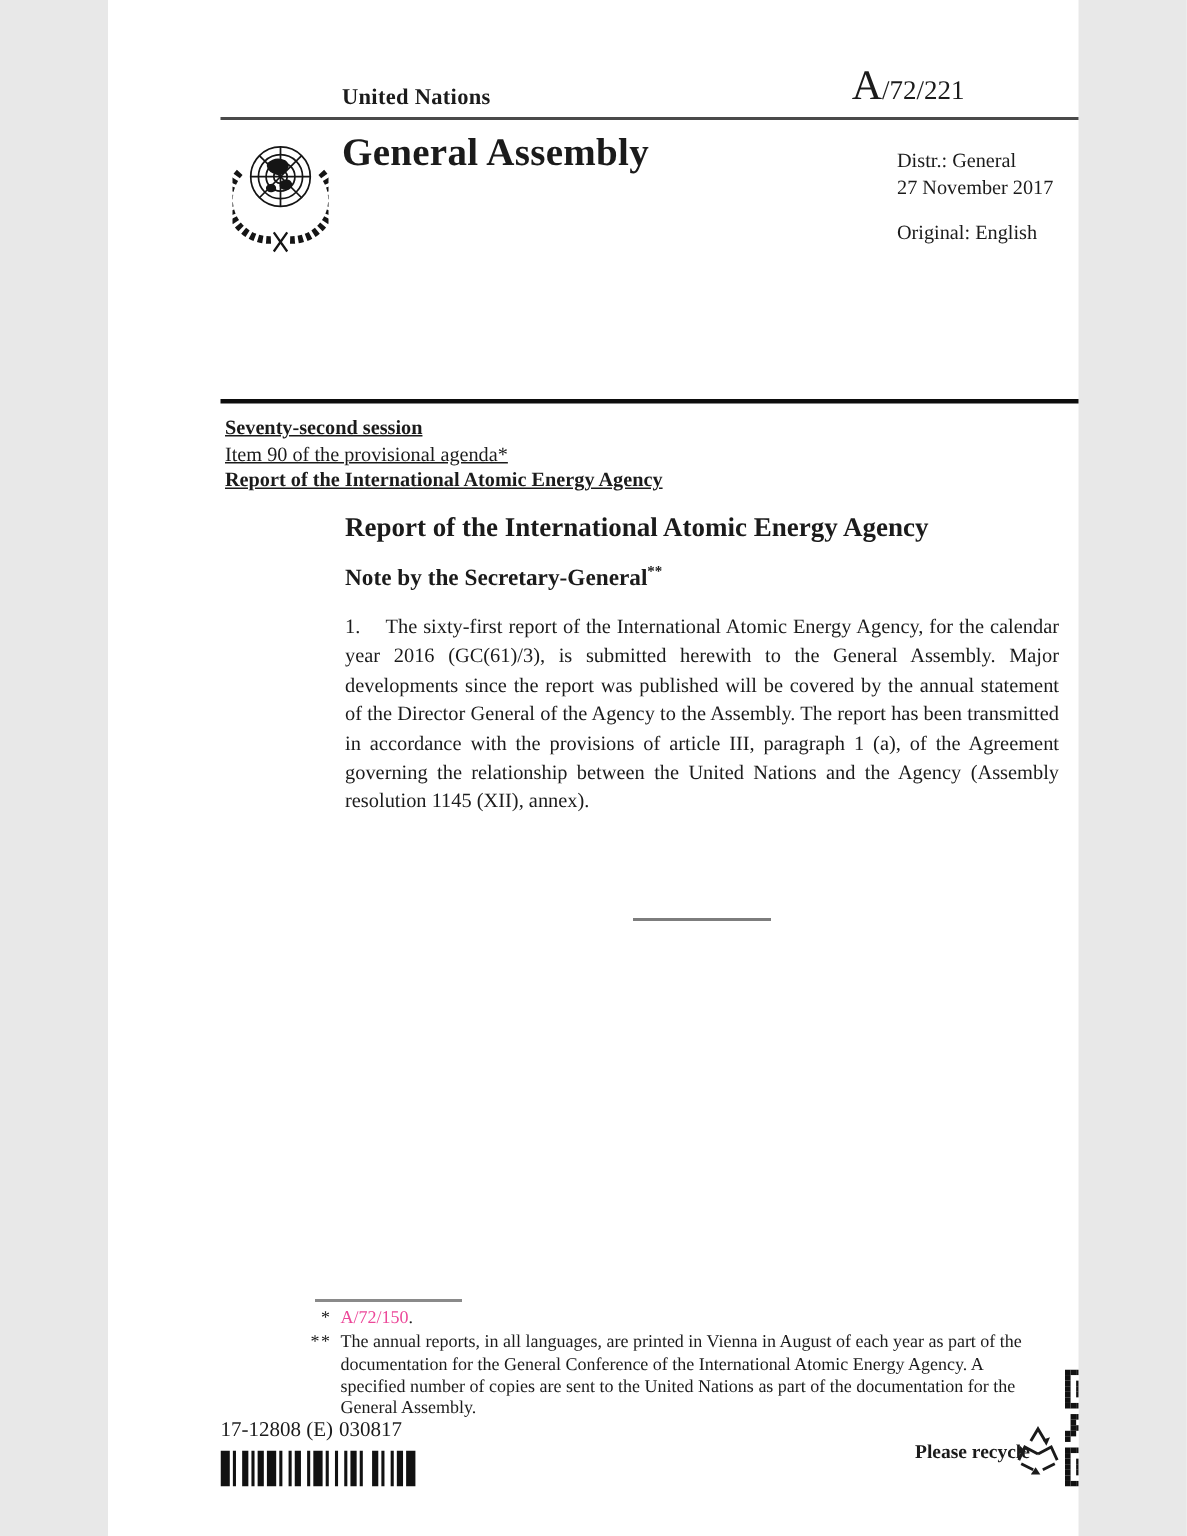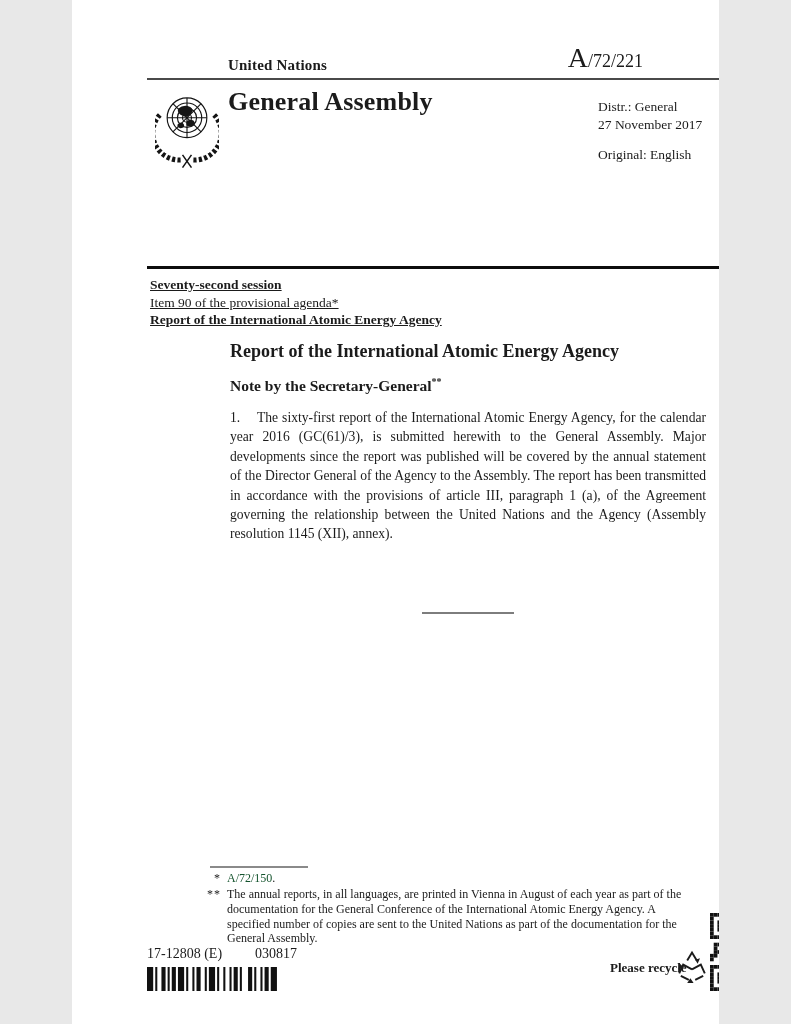--- a/index.html
+++ b/index.html
@@ -41,24 +41,24 @@
         text-align:justify;}
   #para-1{top:408px;}
   #para-2{top:527px;}
   .pnum{display:inline-block;width:27px;}
 
   .footnote{left:133px;display:flex;font-size:12px;line-height:14.8px;}
   #footnote-1{top:871px;}
   #footnote-2{top:887px;width:486px;}
   .fn-marker{flex:0 0 16px;text-align:right;letter-spacing:1px;}
   .fn-body{margin-left:6px;flex:1;}
-  a.doc-link{color:#14532d;text-decoration:none;}
+  a.doc-link{color:#ec4899;text-decoration:none;}
 
   #doc-number{left:75px;top:946px;font-size:14px;white-space:nowrap;}
-  #doc-number .date-code{margin-left:33px;}
+  #doc-number .date-code{margin-left:4px;}
   #barcode{left:75px;top:967px;width:132px;height:24px;}
   #recycle-label{left:538px;top:960px;font-size:13px;font-weight:bold;}
   #recycle-icon{left:604px;top:948px;width:32px;height:38px;}
   #qr-code{left:638px;top:913px;width:78px;height:78px;}
 </style>
 </head>
 <body>
 
 <div class="page">
 

